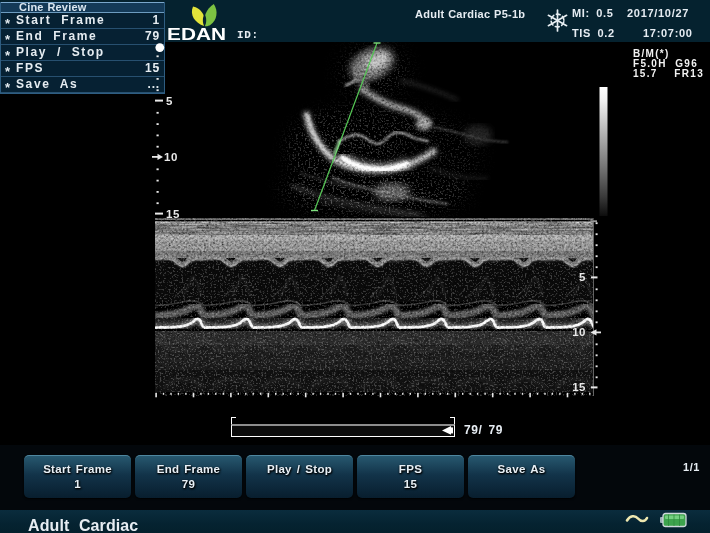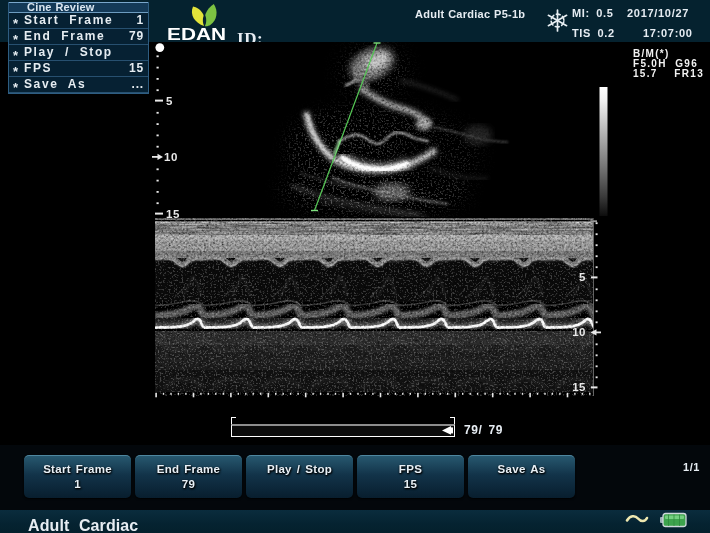--- a/index.html
+++ b/index.html
@@ -3,21 +3,21 @@
 <meta charset="utf-8">
 <style>
   * { margin:0; padding:0; box-sizing:border-box; }
   html,body { width:710px; height:533px; background:#000; overflow:hidden; }
   body { font-family:"Liberation Sans", sans-serif; position:relative; }
   .abs { position:absolute; }
   .t { transform:translateZ(0); color:rgba(231,237,243,0.995); font-weight:bold; font-size:11px; letter-spacing:0.6px; white-space:pre; }
   
   #topbar { left:0; top:0; width:710px; height:42px; background:#05222f; }
   
-  #menu { left:8px; top:2px; width:141px; height:92px; background:#062133;
+  #menu { left:0; top:2px; width:165px; height:92px; background:#062133;
           border-left:1px solid #2e5d81; border-right:1px solid #2e5d81; border-bottom:1px solid #2e5d81; }
   #menu .title { transform:translateZ(0); height:11px; background:#143a58; border-top:1px solid #7aa7cc; border-bottom:1px solid #6d9cc0;
                  color:rgba(220,232,242,0.995); font-weight:bold; font-size:11px; letter-spacing:0.2px; word-spacing:0.5px; line-height:9.5px;
                  padding-left:18px; white-space:pre; }
   #menu .row { transform:translateZ(0); height:16px; border-bottom:1px solid #275070; position:relative;
                color:rgba(230,237,242,0.995); font-weight:bold; font-size:12px; letter-spacing:1.45px; word-spacing:4.9px; line-height:15px; white-space:pre; }
   #menu .row .star { position:absolute; left:4px; top:2.5px; font-size:13px; letter-spacing:0; }
   #menu .row .lab { position:absolute; left:15px; top:0; letter-spacing:1.6px; }
   #menu .row .val { position:absolute; right:4px; top:0; letter-spacing:0.8px; }
   
@@ -39,21 +39,21 @@
   <svg class="abs" style="left:160px;top:0px;transform:translateZ(0)" width="80" height="44" viewBox="0 0 80 44">
     <g>
       <path d="M 44.2,26 C 34.5,23 29.5,14.5 33,6.5 C 40.5,8 44.8,14.5 44.8,21 C 44.8,23 44.6,24.8 44.2,26 Z" fill="#e2e33a"></path>
       <path d="M 44.6,26 C 43,17.5 46.2,8.5 53.8,4 C 58.4,10.8 57.2,20 50.6,24.8 C 48.6,26.2 46.2,26.6 44.6,26 Z" fill="#7dc242"></path>
       <path d="M 44.5,26.8 C 42.3,23 42.3,17.5 44.5,14 C 46.8,17.5 46.8,23 44.5,26.8 Z" fill="#06222f"></path>
     </g>
     <g opacity="0.999">
       <text x="7" y="40" font-family="Liberation Sans" font-weight="bold" font-size="16" fill="#ffffff" textLength="59" lengthAdjust="spacingAndGlyphs">EDAN</text>
     </g>
   </svg>
-  <div class="abs t" style="left:237px;top:29px;font-family:Liberation Serif, serif;font-size:17px;text-align:right;">ID:</div>
+  <div class="abs t" style="left:237px;top:29px;font-family:Liberation Mono, monospace;font-size:11px;text-align:right;">ID:</div>
 
   <div class="abs t" style="left:415px;top:8px;letter-spacing:0.25px;word-spacing:0.5px;">Adult Cardiac P5-1b</div>
 
   <svg class="abs" style="left:546px;top:8px" width="23" height="25" viewBox="0 0 23 25">
     <g stroke="#e8eef2" stroke-width="1.7" fill="none" stroke-linecap="round">
       <line x1="11.5" y1="2" x2="11.5" y2="23"></line>
       <line x1="2.4" y1="7.3" x2="20.6" y2="17.7"></line>
       <line x1="20.6" y1="7.3" x2="2.4" y2="17.7"></line>
       <circle cx="11.5" cy="12.5" r="6.4" stroke-width="1.6" stroke-dasharray="4.0 2.7" stroke-dashoffset="5.35"></circle>
     </g>

